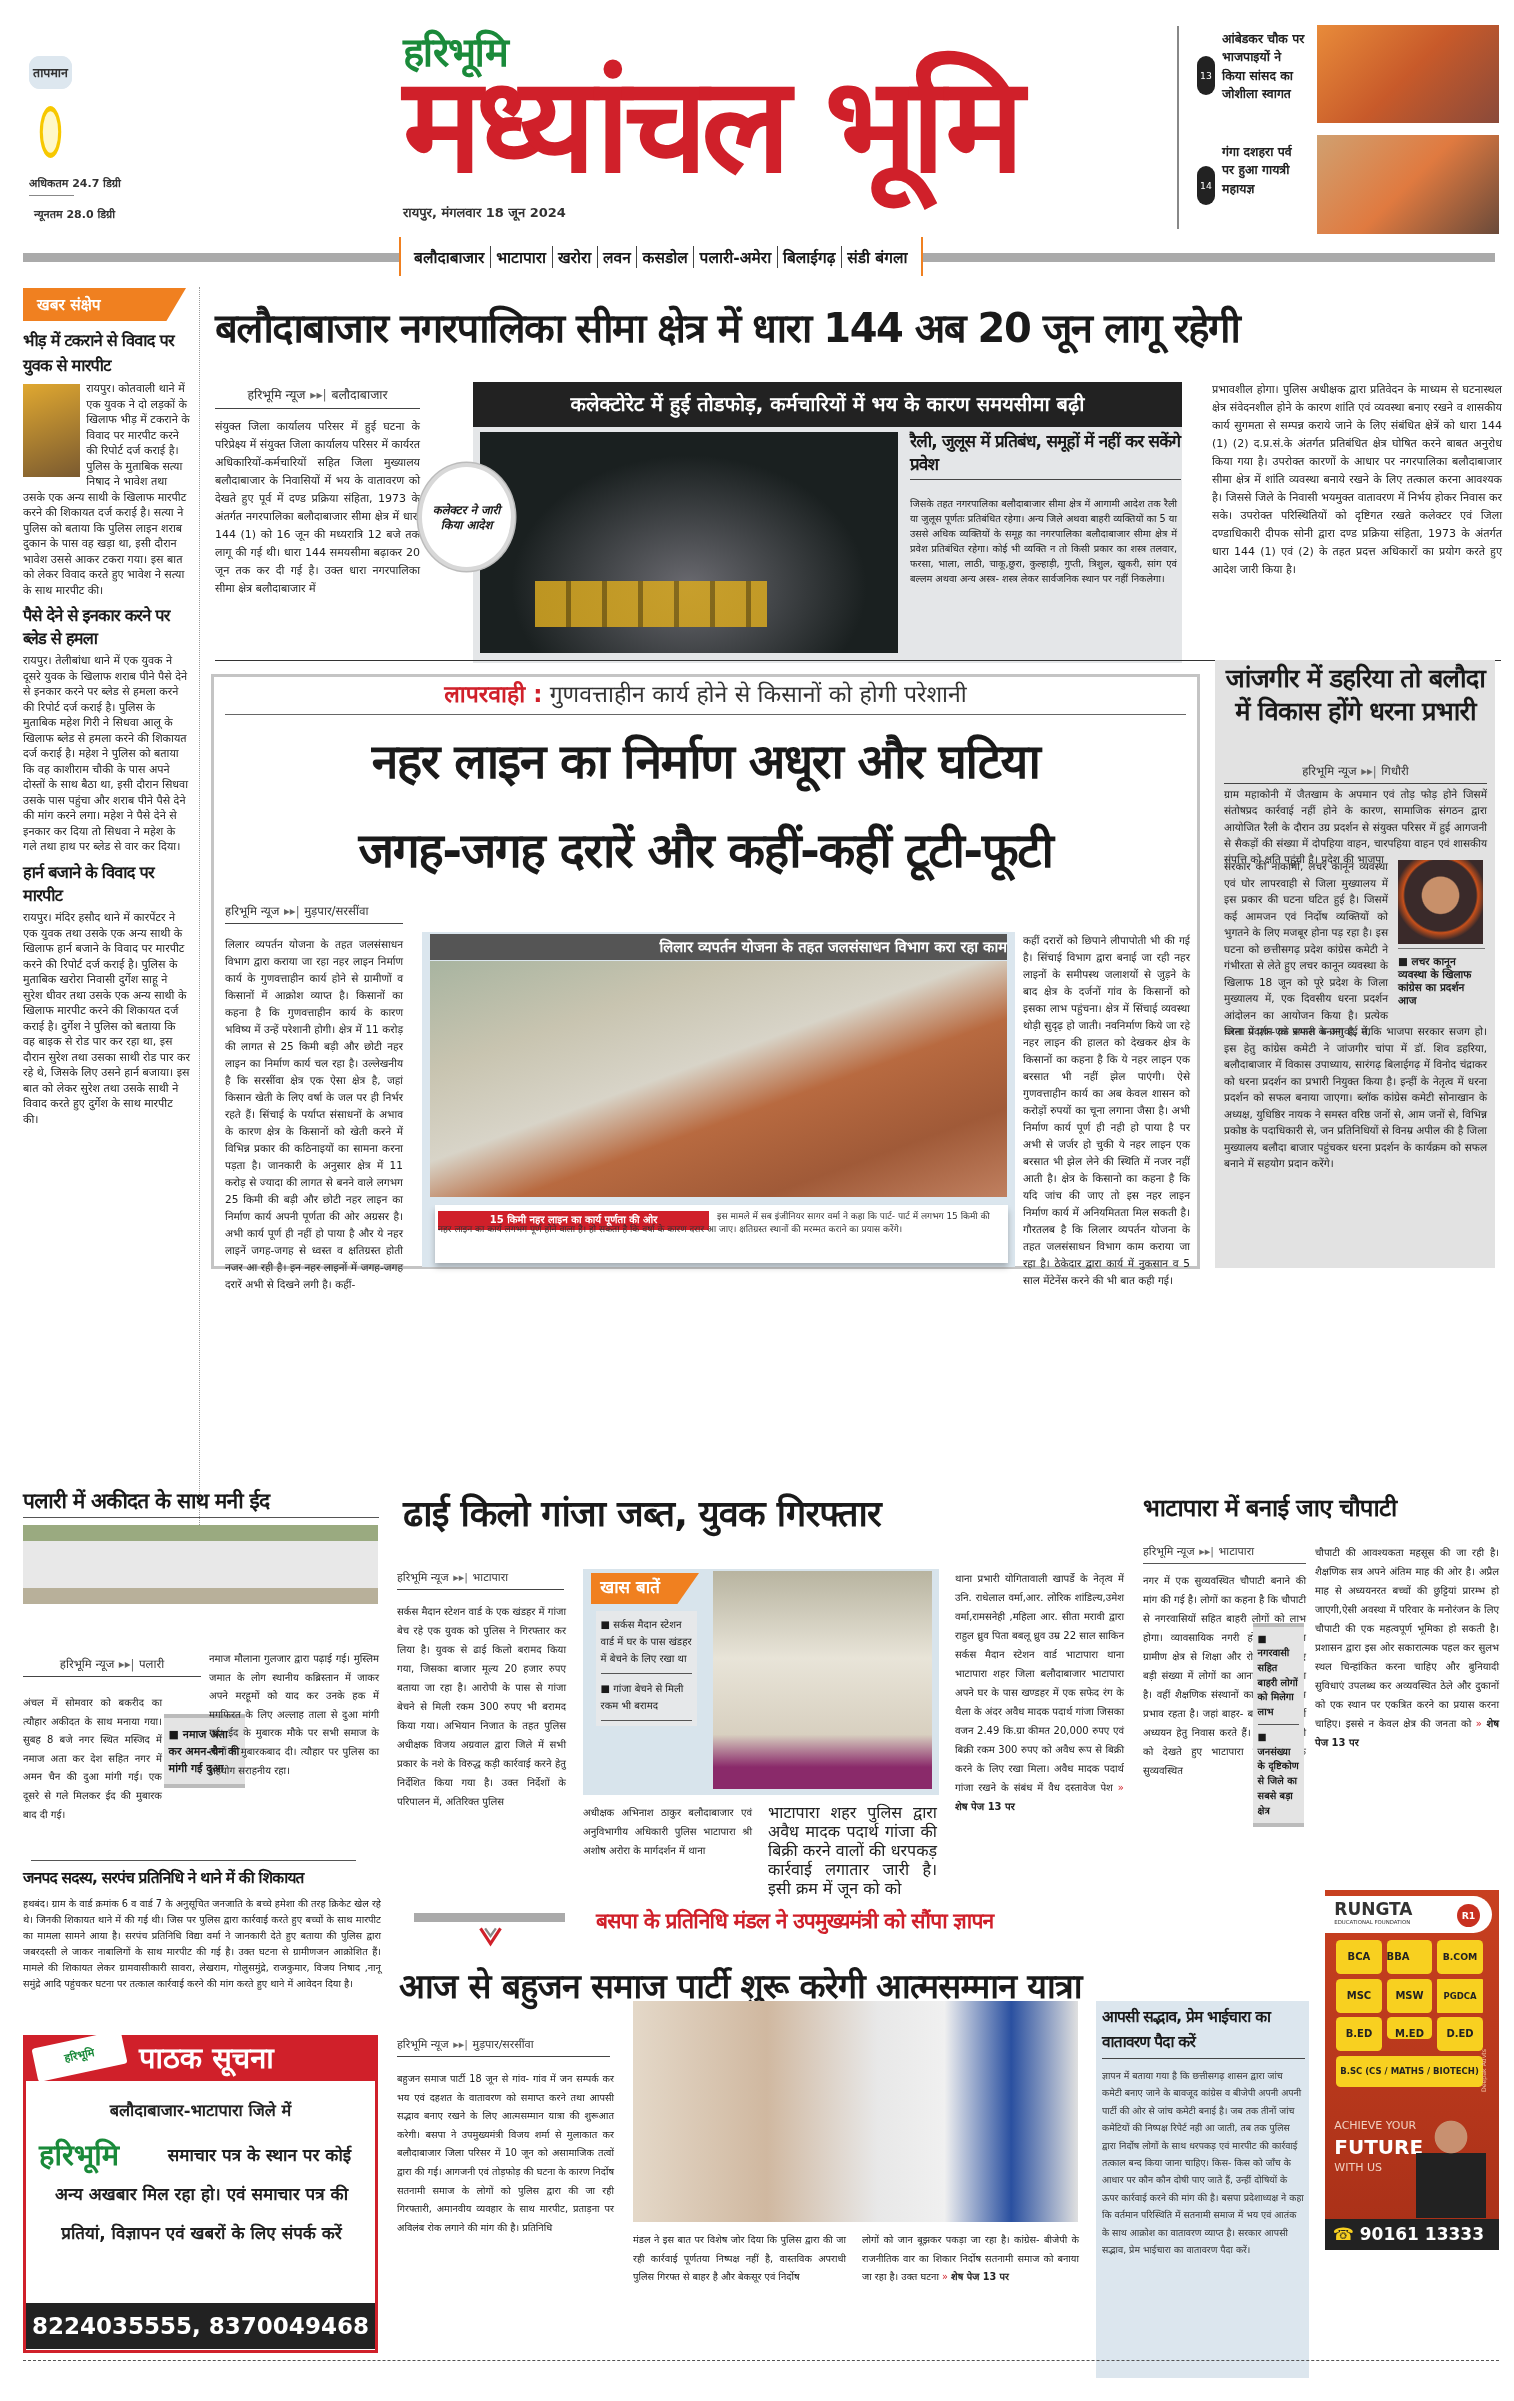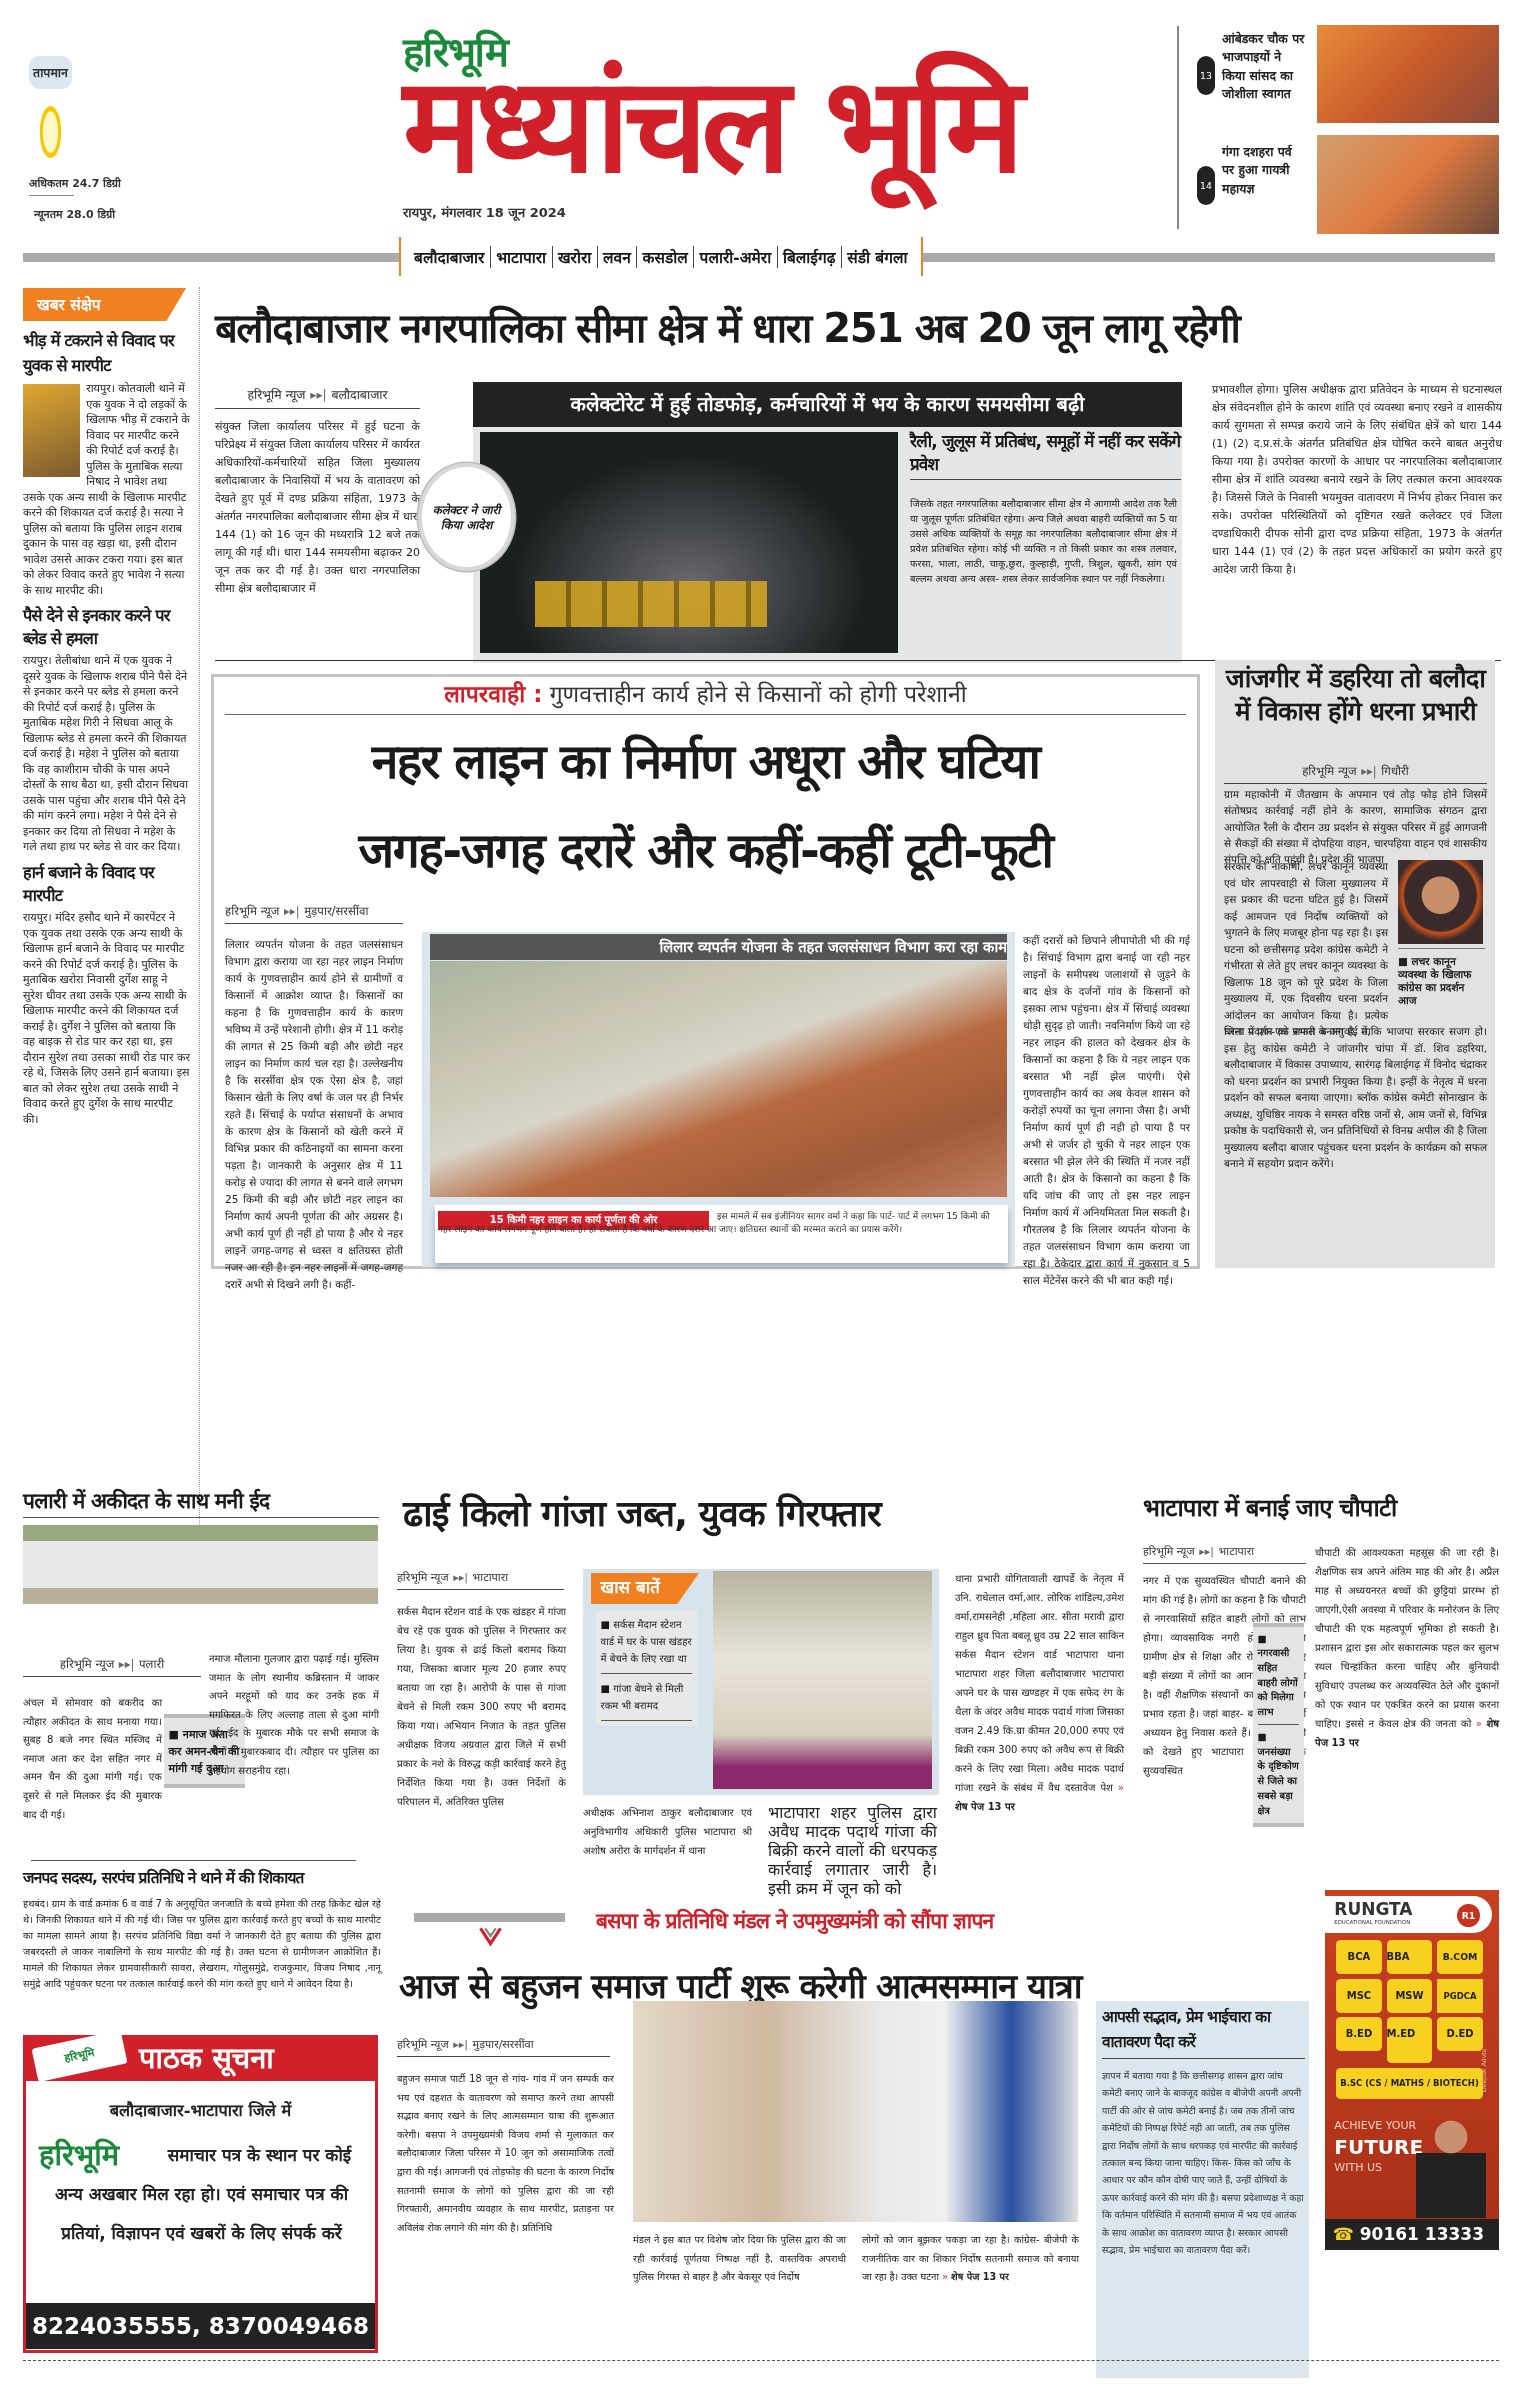--- a/index.html
+++ b/index.html
@@ -70,21 +70,21 @@
   <div style="margin-top:6.2px;clear:both">
     <div class="hd" style="font-size:16.3px;line-height:23px;margin-bottom:3.1px">पैसे देने से इनकार करने पर ब्लेड से हमला</div>
     <div class="body-text" style="font-size:11px;line-height:15.5px;text-align:left">रायपुर। तेलीबांधा थाने में एक युवक ने दूसरे युवक के खिलाफ शराब पीने पैसे देने से इनकार करने पर ब्लेड से हमला करने की रिपोर्ट दर्ज कराई है। पुलिस के मुताबिक महेश गिरी ने सिधवा आलू के खिलाफ ब्लेड से हमला करने की शिकायत दर्ज कराई है। महेश ने पुलिस को बताया कि वह काशीराम चौकी के पास अपने दोस्तों के साथ बैठा था, इसी दौरान सिधवा उसके पास पहुंचा और शराब पीने पैसे देने की मांग करने लगा। महेश ने पैसे देने से इनकार कर दिया तो सिधवा ने महेश के गले तथा हाथ पर ब्लेड से वार कर दिया।</div>
   </div>
   <div style="margin-top:6.2px">
     <div class="hd" style="font-size:16.3px;line-height:23px;margin-bottom:3.1px">हार्न बजाने के विवाद पर मारपीट</div>
     <div class="body-text" style="font-size:11px;line-height:15.5px;text-align:left">रायपुर। मंदिर हसौद थाने में कारपेंटर ने एक युवक तथा उसके एक अन्य साथी के खिलाफ हार्न बजाने के विवाद पर मारपीट करने की रिपोर्ट दर्ज कराई है। पुलिस के मुताबिक खरोरा निवासी दुर्गेश साहू ने सुरेश धीवर तथा उसके एक अन्य साथी के खिलाफ मारपीट करने की शिकायत दर्ज कराई है। दुर्गेश ने पुलिस को बताया कि वह बाइक से रोड पार कर रहा था, इस दौरान सुरेश तथा उसका साथी रोड पार कर रहे थे, जिसके लिए उसने हार्न बजाया। इस बात को लेकर सुरेश तथा उसके साथी ने विवाद करते हुए दुर्गेश के साथ मारपीट की।</div>
   </div>
 </div>
 
-<div class="abs hd" style="left:215px;top:301px;width:1286px;font-size:40px;line-height:54px;white-space:nowrap;letter-spacing:-1.5px">बलौदाबाजार नगरपालिका सीमा क्षेत्र में धारा 251 अब 20 जून लागू रहेगी</div>
+<div class="abs hd" style="left:215px;top:301px;width:1286px;font-size:40px;line-height:54px;white-space:nowrap;letter-spacing:-1.5px">बलौदाबाजार नगरपालिका सीमा क्षेत्र में धारा 144 अब 20 जून लागू रहेगी</div>
 <div class="abs" style="left:215px;top:386px;width:205px">
   <div class="byline" style="text-align:center"><span>हरिभूमि न्यूज</span><span class="sep">▸▸|</span><span>बलौदाबाजार</span></div>
 </div>
 <div class="abs body-text" style="left:215px;top:418px;width:205px;font-size:11px;line-height:18px">संयुक्त जिला कार्यालय परिसर में हुई घटना के परिप्रेक्ष्य में संयुक्त जिला कार्यालय परिसर में कार्यरत अधिकारियों-कर्मचारियों सहित जिला मुख्यालय बलौदाबाजार के निवासियों में भय के वातावरण को देखते हुए पूर्व में दण्ड प्रक्रिया संहिता, 1973 के अंतर्गत नगरपालिका बलौदाबाजार सीमा क्षेत्र में धारा 144 (1) को 16 जून की मध्यरात्रि 12 बजे तक लागू की गई थी। धारा 144 समयसीमा बढ़ाकर 20 जून तक कर दी गई है। उक्त धारा नगरपालिका सीमा क्षेत्र बलौदाबाजार में</div>
 <div class="abs" style="left:473px;top:382px;width:709px;height:45px;background:#222;color:#fff;font-size:20px;font-weight:bold;text-align:center;line-height:45px"><span>कलेक्टोरेट में हुई तोडफोड़, कर्मचारियों में भय के कारण समयसीमा बढ़ी</span></div>
 <div class="abs gray-box" style="left:473px;top:427px;width:709px;height:236px;background:#e4e6e8"></div>
 <div class="abs" style="left:480px;top:432px;width:418px;height:221px;background:radial-gradient(ellipse at 50% 70%,#6a6a70,#1a2020 60%),#111"></div>
 <div class="abs" style="left:535px;top:581px;width:232px;height:46px;background:repeating-linear-gradient(90deg,#d8a820 0 31px,#8a6a10 31px 36px);opacity:.85"></div>
 <div class="abs" style="left:418px;top:463px;width:97px;height:108px;border-radius:50%;background:#fff;border:4.6px solid #d8d8d8;box-shadow:0 0 0 1.5px #bbb;display:flex;align-items:center;justify-content:center;text-align:center;font-size:11.6px;font-style:italic;font-weight:bold;padding:7.7px">
     <span>कलेक्टर ने जारी किया आदेश</span>
@@ -829,21 +829,21 @@
   <div style="position:absolute;left:9.3px;top:29px;font-size:5.4px;color:#333">EDUCATIONAL FOUNDATION</div>
   <div style="position:absolute;left:132px;top:14px;width:23px;height:23px;border-radius:50%;background:#c83020;color:#fff;font-size:9.3px;font-weight:bold;text-align:center;line-height:23px">R1</div>
   <div style="position:absolute;left:11px;top:50px;width:147px;display:grid;grid-template-columns:repeat(3,1fr);gap:4.6px">
     <div style="background:#f8d020;border-radius:4.6px;height:34px;line-height:34px;text-align:center;font-size:10px;font-weight:bold;color:#222">BCA</div>
     <div style="background:#f8d020;border-radius:4.6px;height:34px;line-height:34px;text-align:left;font-size:10px;font-weight:bold;color:#222">BBA</div>
     <div style="background:#f8d020;border-radius:4.6px;height:34px;line-height:34px;text-align:center;font-size:9.3px;font-weight:bold;color:#222">B.COM</div>
     <div style="background:#f8d020;border-radius:4.6px;height:34px;line-height:34px;text-align:center;font-size:10px;font-weight:bold;color:#222">MSC</div>
     <div style="background:#f8d020;border-radius:4.6px;height:34px;line-height:34px;text-align:center;font-size:10px;font-weight:bold;color:#222">MSW</div>
     <div style="background:#f8d020;border-radius:1px;height:34px;line-height:34px;text-align:center;font-size:8.5px;font-weight:bold;color:#222">PGDCA</div>
     <div style="background:#f8d020;border-radius:4.6px;height:34px;line-height:34px;text-align:center;font-size:10px;font-weight:bold;color:#222">B.ED</div>
-    <div style="background:#f8d020;border-radius:4.6px;height:46px;line-height:34px;text-align:left;font-size:10px;font-weight:bold;color:#222">M.ED</div>
+    <div style="background:#f8d020;border-radius:4.6px;height:22px;line-height:34px;text-align:center;font-size:10px;font-weight:bold;color:#222">M.ED</div>
     <div style="background:#f8d020;border-radius:4.6px;height:34px;line-height:34px;text-align:center;font-size:10px;font-weight:bold;color:#222">D.ED</div>
     <div style="grid-column:1/4;background:#f8d020;border-radius:4.6px;height:31px;line-height:31px;text-align:center;font-size:8.5px;font-weight:bold;color:#222">B.SC (CS / MATHS / BIOTECH)</div>
   </div>
   <div style="position:absolute;left:155px;top:159px;font-size:6.2px;color:#f0c0a0;writing-mode:vertical-rl;transform:rotate(180deg)">Deepak Advts</div>
   <div style="position:absolute;left:9.3px;top:229px;font-size:11px;color:#f0d0c0">ACHIEVE YOUR</div>
   <div style="position:absolute;left:9.3px;top:245px;font-size:20px;font-weight:bold;color:#fff">FUTURE</div>
   <div style="position:absolute;left:9.3px;top:271px;font-size:11px;color:#f0d0c0">WITH US</div>
   <div style="position:absolute;left:91px;top:220px;width:70px;height:108px;background:radial-gradient(circle at 50% 25%,#c89070 0 18%,transparent 19%),linear-gradient(180deg,transparent 40%,#222 40%)"></div>
   <div style="position:absolute;left:0;top:329px;width:174px;height:31px;background:#222;color:#fff;font-size:17px;font-weight:bold;line-height:31px;padding-left:7.7px"><span style="color:#f8d020">☎ </span><span>90161 13333</span></div>
 </div>

